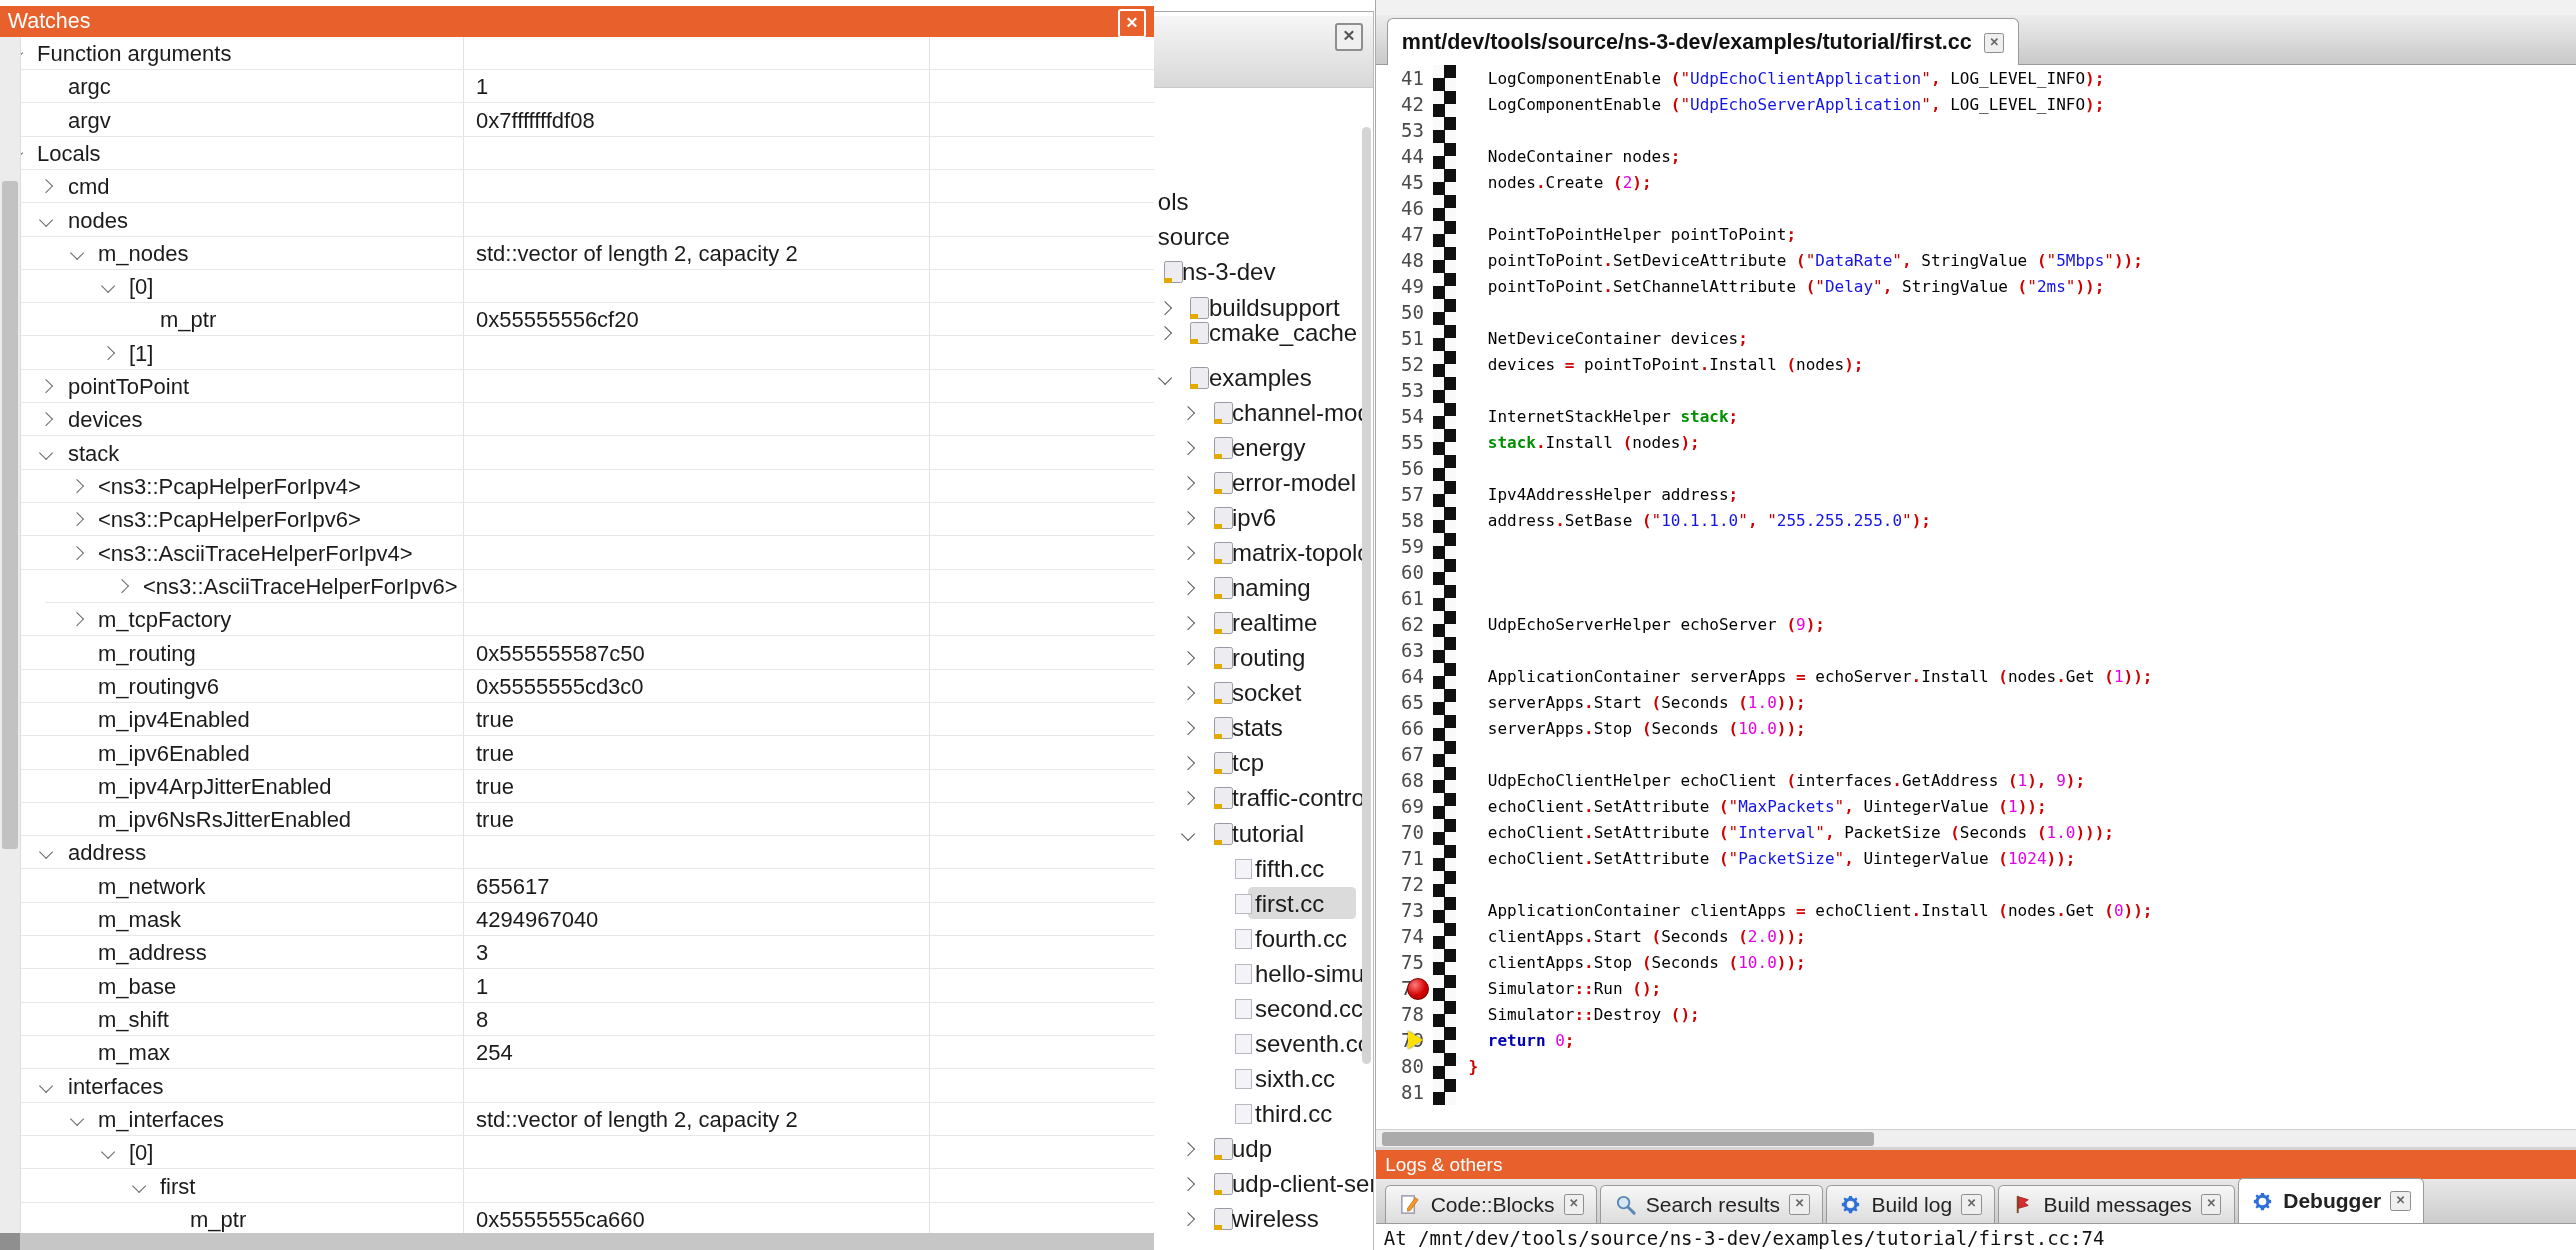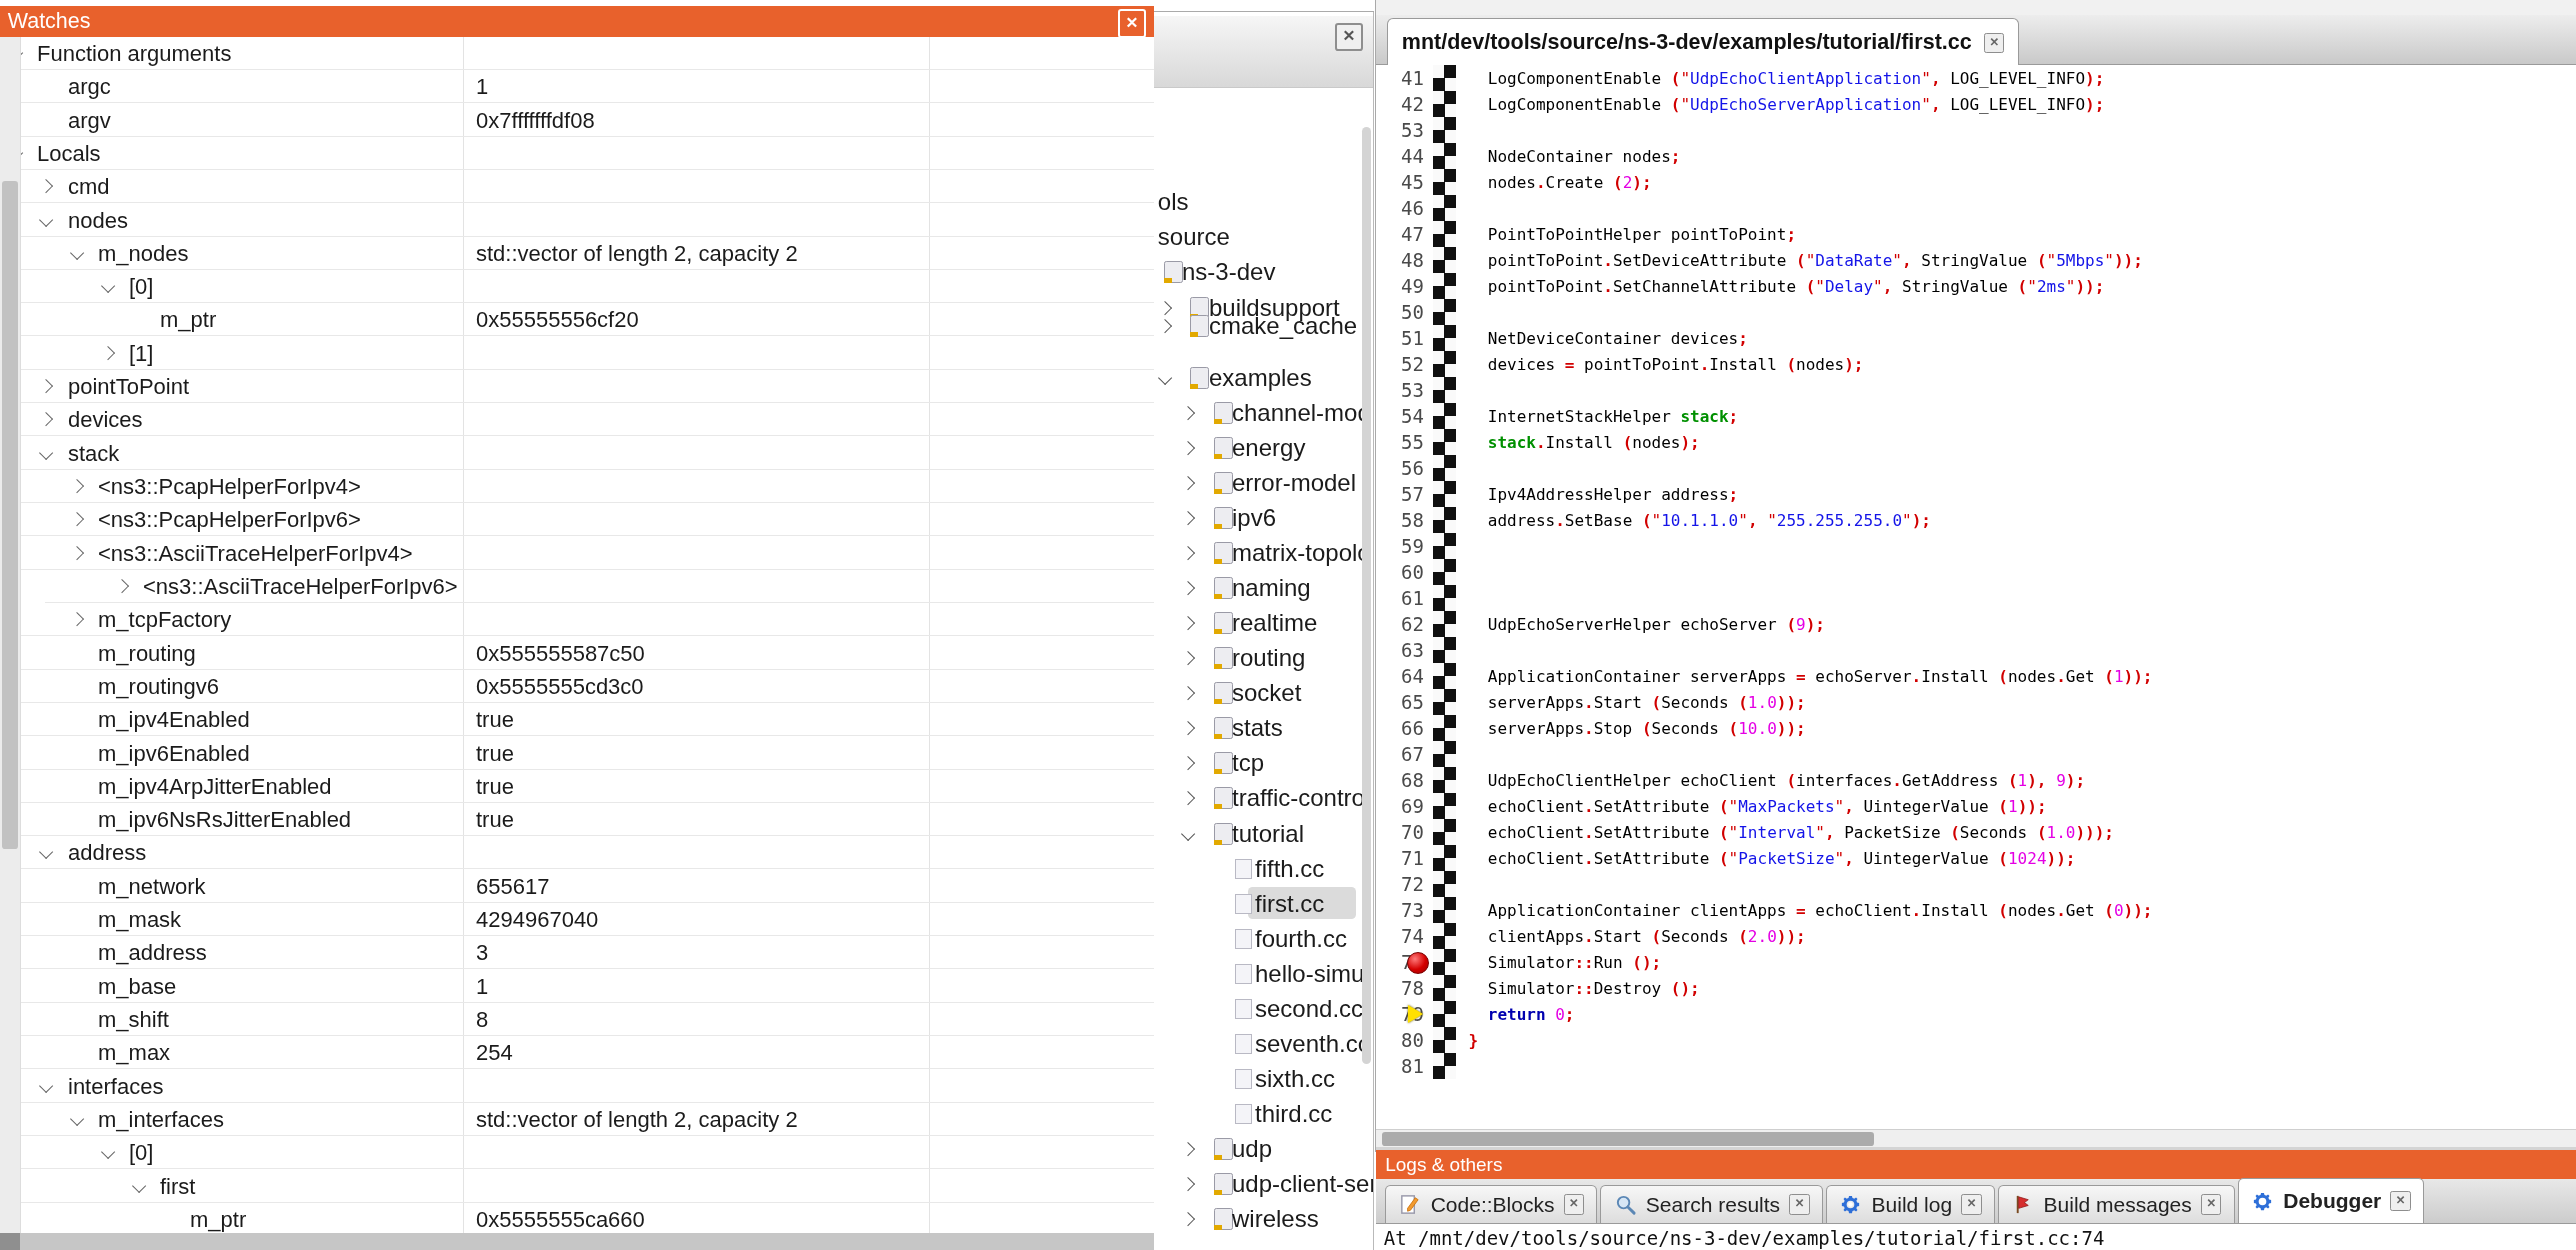--- a/index.html
+++ b/index.html
@@ -266,21 +266,21 @@
       </div>
       <div class="t-item" style="top: 168px; left: 0px;">
         <span class="fold" style="left: 10px;"></span>
         <span class="t-label" style="left: 28px;">ns-3-dev</span>
       </div>
       <div class="t-item" style="top: 204px; left: 0px;">
         <span class="tcv cv-r" style="left: 6.1px;"></span>
         <span class="fold" style="left: 36px;"></span>
         <span class="t-label" style="left: 55px;">buildsupport</span>
       </div>
-      <div class="t-item" style="top: 222px; left: 0px;">
+      <div class="t-item" style="top: 229px; left: 0px;">
         <span class="tcv cv-r" style="left: 6.1px;"></span>
         <span class="fold" style="left: 36px;"></span>
         <span class="t-label" style="left: 55px;">cmake_cache</span>
       </div>
       <div class="t-item" style="top: 274px; left: 0px;">
         <span class="tcv cv-d" style="left: 6.1px;"></span>
         <span class="fold" style="left: 36px;"></span>
         <span class="t-label" style="left: 55px;">examples</span>
       </div>
       <div class="t-item" style="top: 309px; left: 0px;">
@@ -605,20 +605,26 @@
         <span class="lnum">73</span>
         <span class="chk"></span>
         <span class="cgap"></span>
         <span class="ctext"><span>  ApplicationContainer clientApps </span><span class="tp">=</span><span> echoClient</span><span class="tp">.</span><span>Install </span><span class="tp">(</span><span>nodes</span><span class="tp">.</span><span>Get </span><span class="tp">(</span><span class="tn">0</span><span class="tp">));</span></span>
       </div>
       <div class="cl">
         <span class="lnum">74</span>
         <span class="chk"></span>
         <span class="cgap"></span>
         <span class="ctext"><span>  clientApps</span><span class="tp">.</span><span>Start </span><span class="tp">(</span><span>Seconds </span><span class="tp">(</span><span class="tn">2.0</span><span class="tp">));</span></span>
+      </div>
+      <div class="cl">
+        <span class="lnum">75</span>
+        <span class="chk"></span>
+        <span class="cgap"></span>
+        <span class="ctext"><span>  clientApps</span><span class="tp">.</span><span>Stop </span><span class="tp">(</span><span>Seconds </span><span class="tp">(</span><span class="tn">10.0</span><span class="tp">));</span></span>
       </div>
       <div class="cl">
         <span class="lnum">77</span>
         <span class="chk"></span>
         <span class="cgap"></span>
         <span class="ctext"><span>  Simulator</span><span class="tp">::</span><span>Run </span><span class="tp">();</span></span>
         <span class="bp"></span>
       </div>
       <div class="cl">
         <span class="lnum">78</span>

